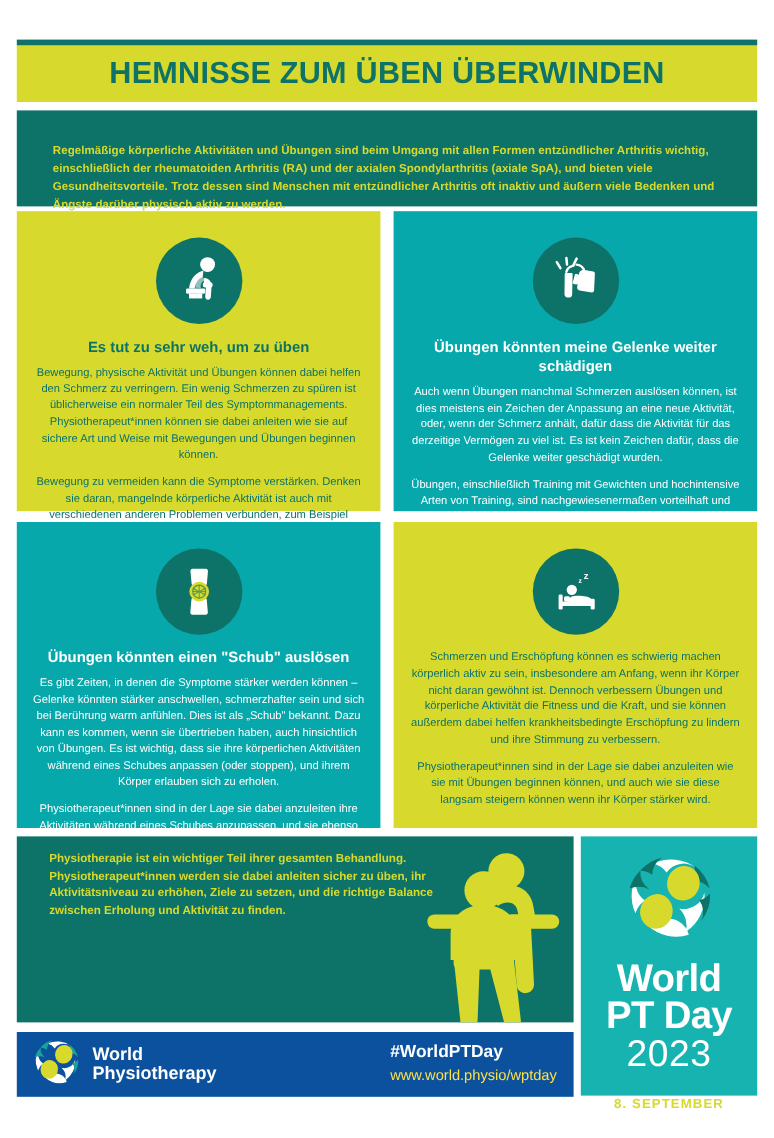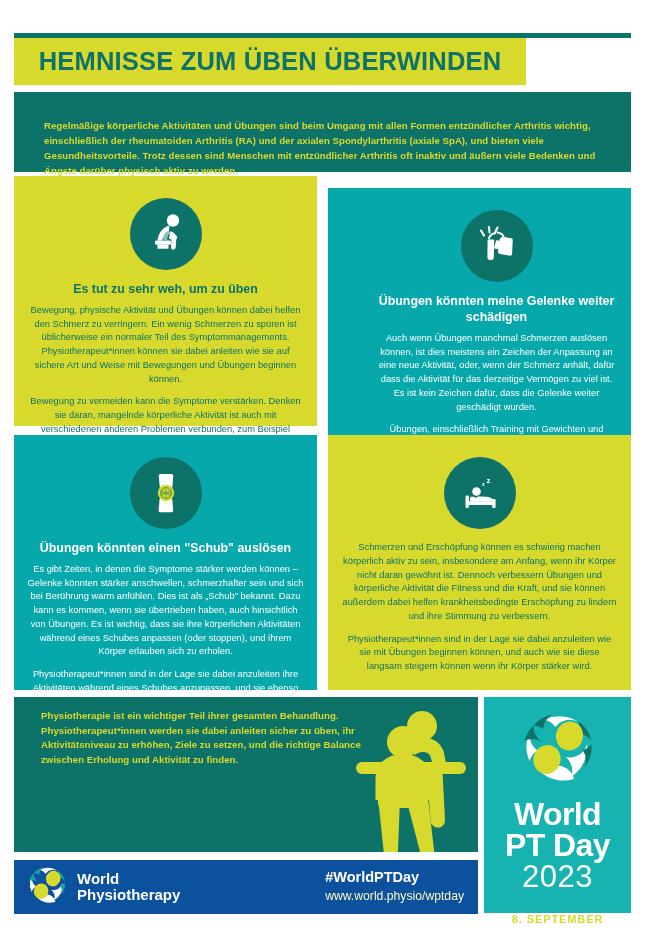--- a/index.html
+++ b/index.html
@@ -9,21 +9,21 @@
     -webkit-font-smoothing:antialiased;
   }
   .poster{
     position:relative;width:645px;height:948px;background:#ffffff;
     box-sizing:border-box;
   }
 
   
   .top-rule{position:absolute;left:14px;top:33px;width:617px;height:5px;background:#0d7268;}
   .title-band{
-    position:absolute;left:14px;top:38px;width:512px;height:47px;
+    position:absolute;left:14px;top:38px;width:617px;height:47px;
     background:#d7da2c;display:flex;align-items:center;justify-content:center;
   }
   .title-band h1{
     margin:0;color:#0d7268;font-size:25.5px;font-weight:bold;
     letter-spacing:.2px;line-height:1;white-space:nowrap;
   }
 
   
   .intro{
     position:absolute;left:14px;top:92px;width:617px;height:80px;
@@ -34,21 +34,21 @@
     letter-spacing:.05px;
   }
 
   
   .grid{position:absolute;left:14px;top:176px;width:617px;height:514px;}
   .card{
     position:absolute;width:303px;box-sizing:border-box;
     padding:22px 13px 10px 13px;text-align:center;
   }
   .card.q1{left:0;top:0;height:250px;background:#d7da2c;}
-  .card.q2{left:314px;top:12px;height:250px;background:#07a8ab;padding-left:47px;}
+  .card.q2{left:314px;top:0;height:250px;background:#07a8ab;}
   .card.q3{left:0;top:259px;height:255px;background:#07a8ab;}
   .card.q4{left:314px;top:259px;height:255px;background:#d7da2c;}
 
   .badge{
     width:72px;height:72px;border-radius:50%;background:#0d7268;
     margin:0 auto 12px auto;display:flex;align-items:center;justify-content:center;
   }
   .badge svg{display:block;}
 
   .card h2{
@@ -84,21 +84,21 @@
   .wptd .dt{color:#d7da2c;font-size:11px;font-weight:bold;letter-spacing:.9px;margin-top:19px;}
 
   
   .footer{
     position:absolute;left:14px;top:860px;width:464px;height:54px;
     background:#0b519e;display:flex;align-items:center;box-sizing:border-box;padding-left:12px;
   }
   .footer .wp-name{margin-left:9px;color:#ffffff;font-weight:bold;font-size:15px;line-height:1.08;}
   .footer .tags{margin-left:auto;margin-right:14px;text-align:left;}
   .footer .hash{color:#ffffff;font-weight:bold;font-size:14.5px;line-height:1.2;}
-  .footer .url{color:#fef9c3;font-size:12.2px;line-height:1.35;margin-top:2px;}
+  .footer .url{color:#fde047;font-size:12.2px;line-height:1.35;margin-top:2px;}
 </style>
 </head>
 <body>
 
 <div class="poster">
 
   <div class="top-rule"></div>
 
   <div class="title-band">
     <h1>HEMNISSE ZUM ÜBEN ÜBERWINDEN</h1>

